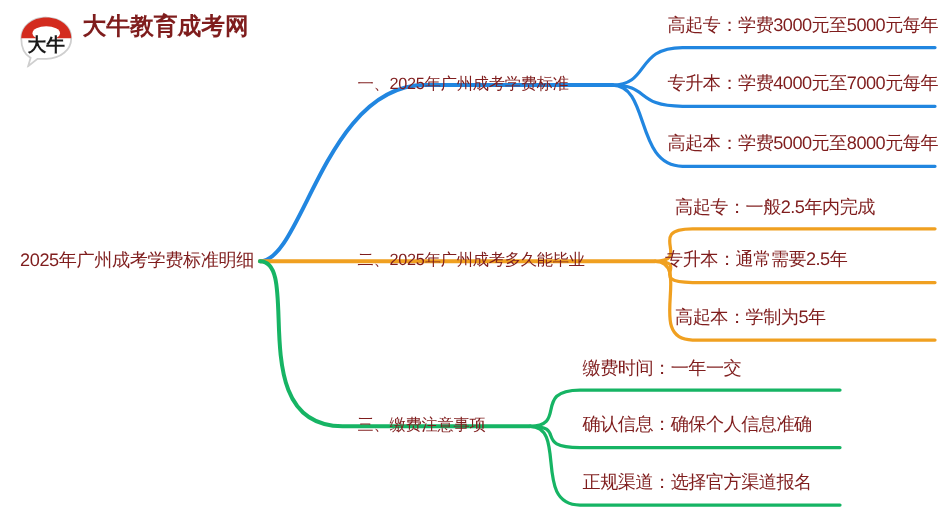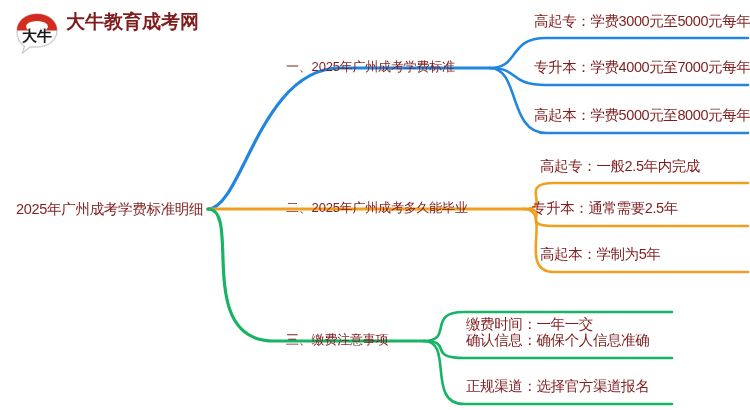--- a/index.html
+++ b/index.html
@@ -121,16 +121,16 @@
     <div class="node-label root-label" style="left: 16px; top: 202px;">2025年广州成考学费标准明细</div>
     <div class="node-label branch-label" style="left: 286px; top: 60px;">一、2025年广州成考学费标准</div>
     <div class="node-label leaf-label" style="left: 534px; top: 14px;">高起专：学费3000元至5000元每年</div>
     <div class="node-label leaf-label" style="left: 534px; top: 60px;">专升本：学费4000元至7000元每年</div>
     <div class="node-label leaf-label" style="left: 534px; top: 108px;">高起本：学费5000元至8000元每年</div>
     <div class="node-label branch-label" style="left: 286px; top: 201px;">二、2025年广州成考多久能毕业</div>
     <div class="node-label leaf-label" style="left: 540px; top: 159px;">高起专：一般2.5年内完成</div>
     <div class="node-label leaf-label" style="left: 532px; top: 201px;">专升本：通常需要2.5年</div>
     <div class="node-label leaf-label" style="left: 540px; top: 247px;">高起本：学制为5年</div>
     <div class="node-label branch-label" style="left: 286px; top: 333px;">三、缴费注意事项</div>
-    <div class="node-label leaf-label" style="left: 466px; top: 288px; margin-top: 29px;">缴费时间：一年一交</div>
+    <div class="node-label leaf-label" style="left: 466px; top: 288px;">缴费时间：一年一交</div>
     <div class="node-label leaf-label" style="left: 466px; top: 333px;">确认信息：确保个人信息准确</div>
     <div class="node-label leaf-label" style="left: 466px; top: 379px;">正规渠道：选择官方渠道报名</div>
   </div>
 
 </body></html>

